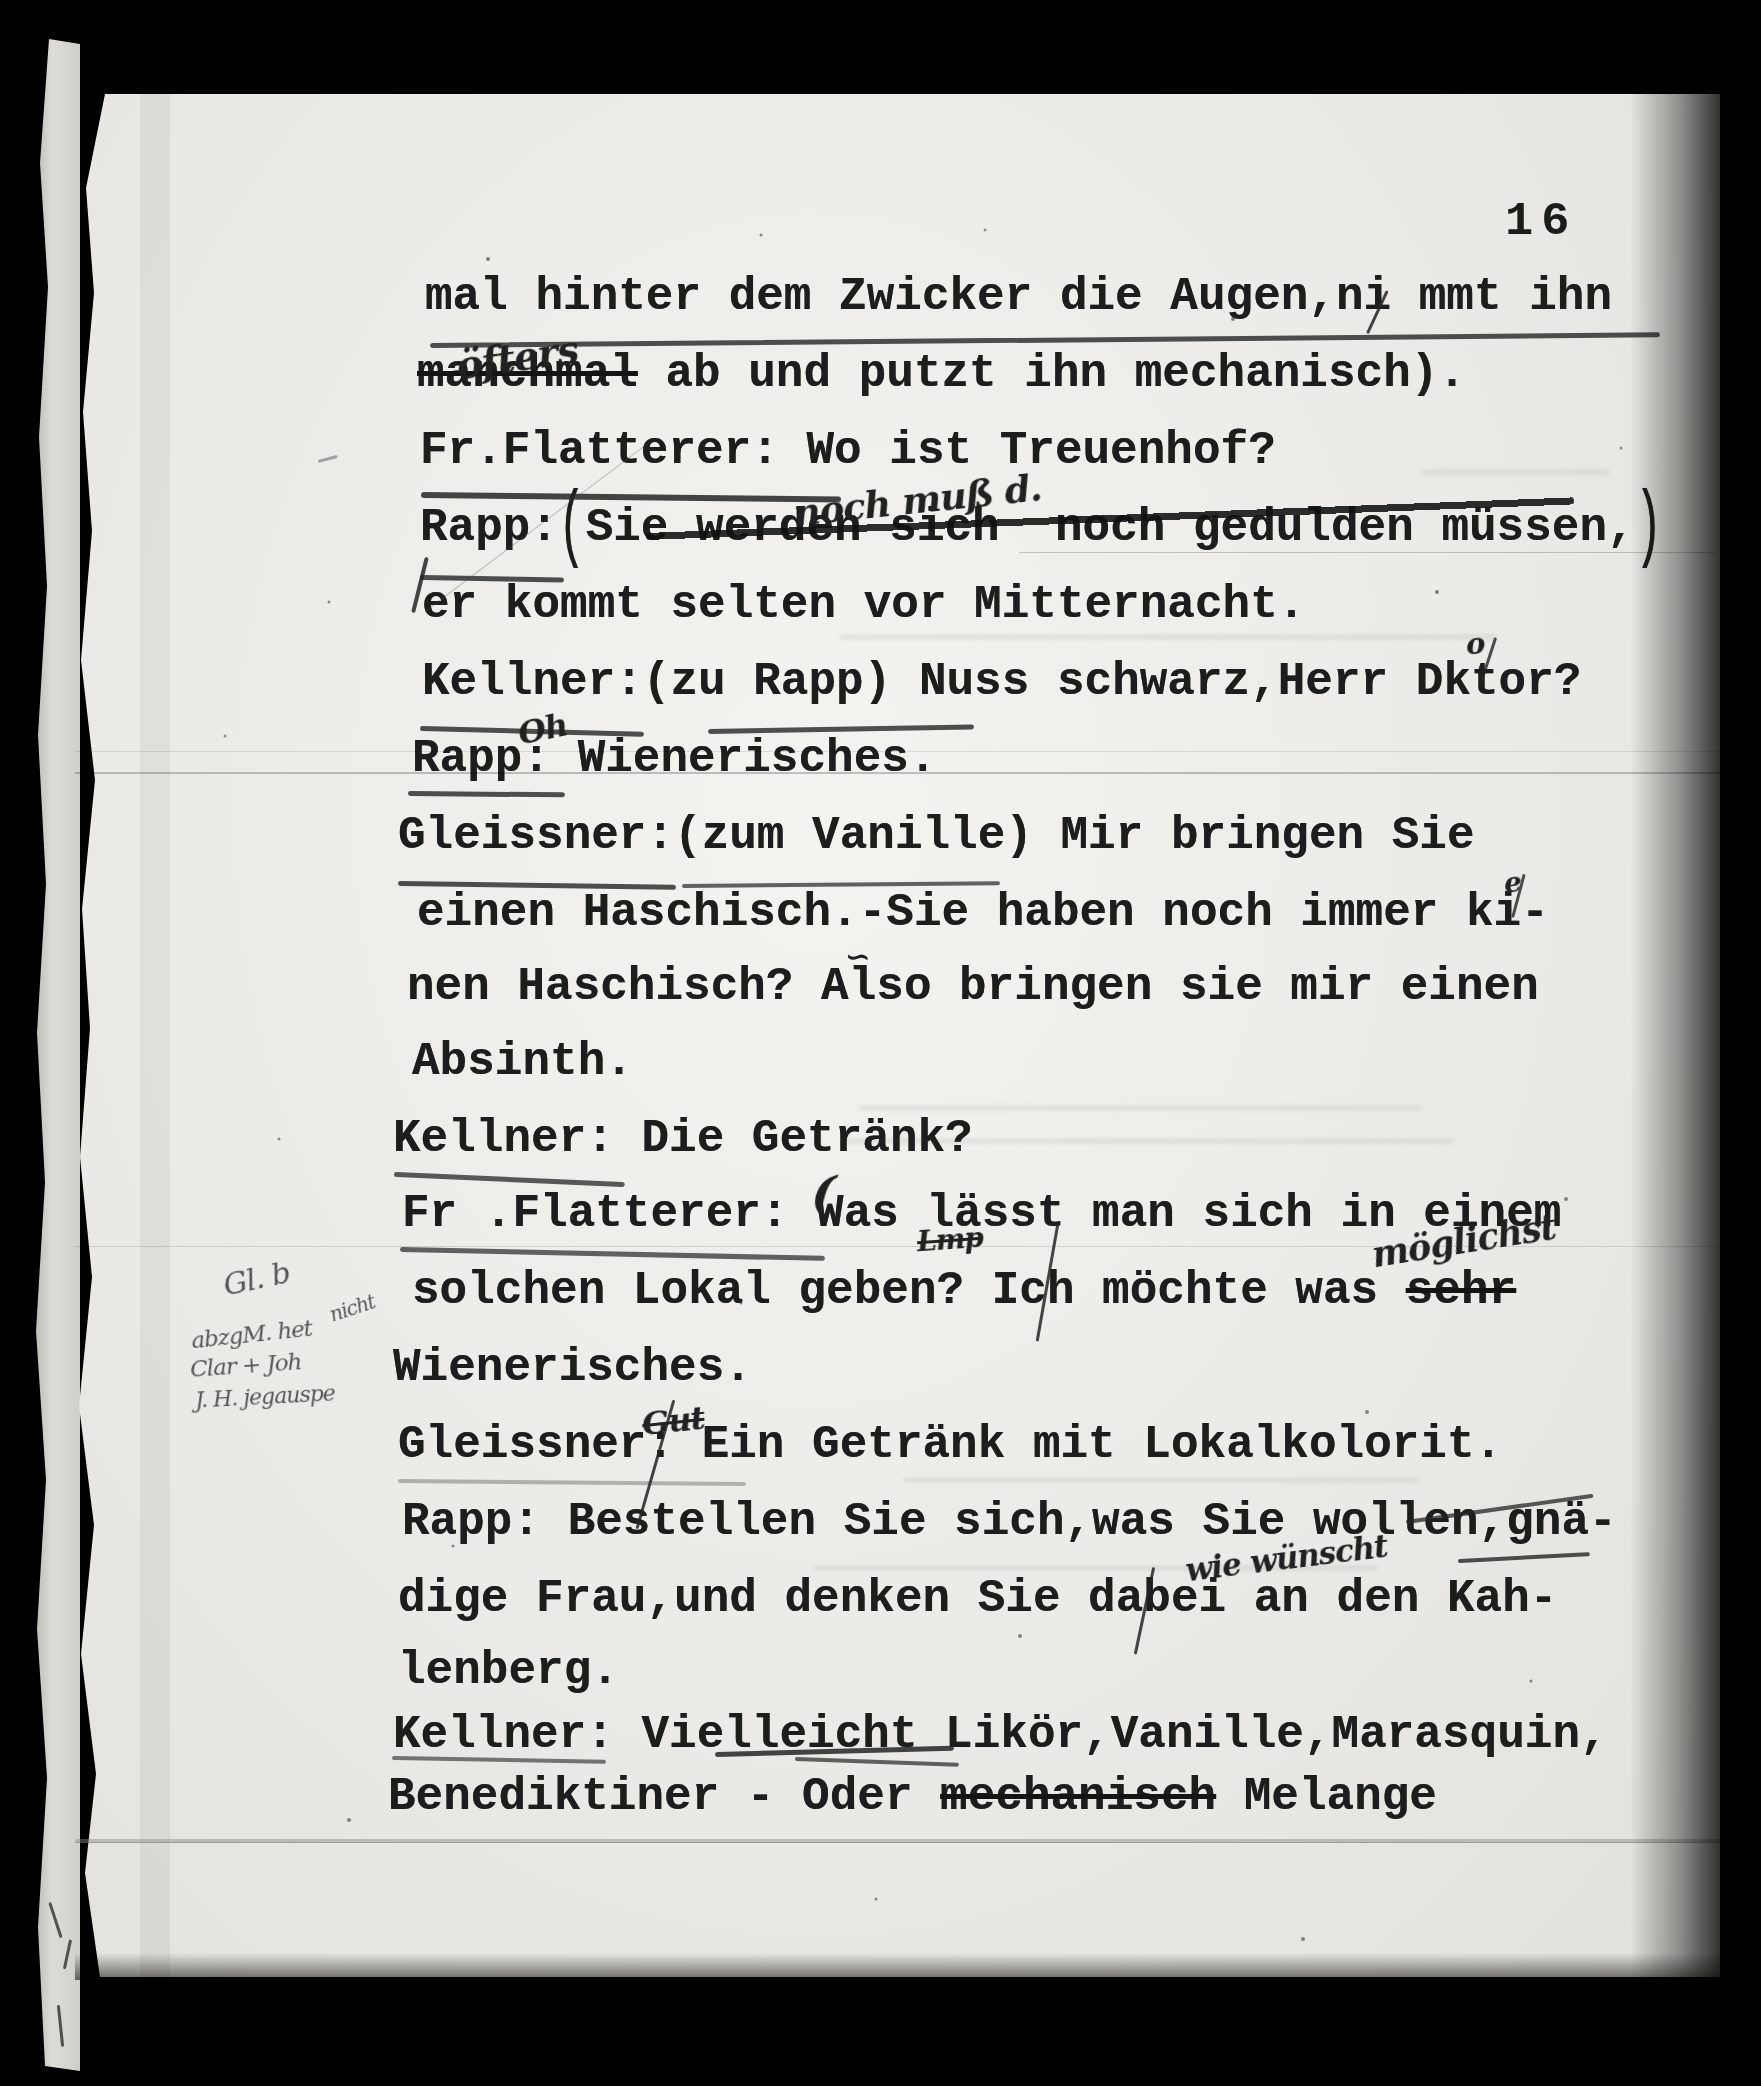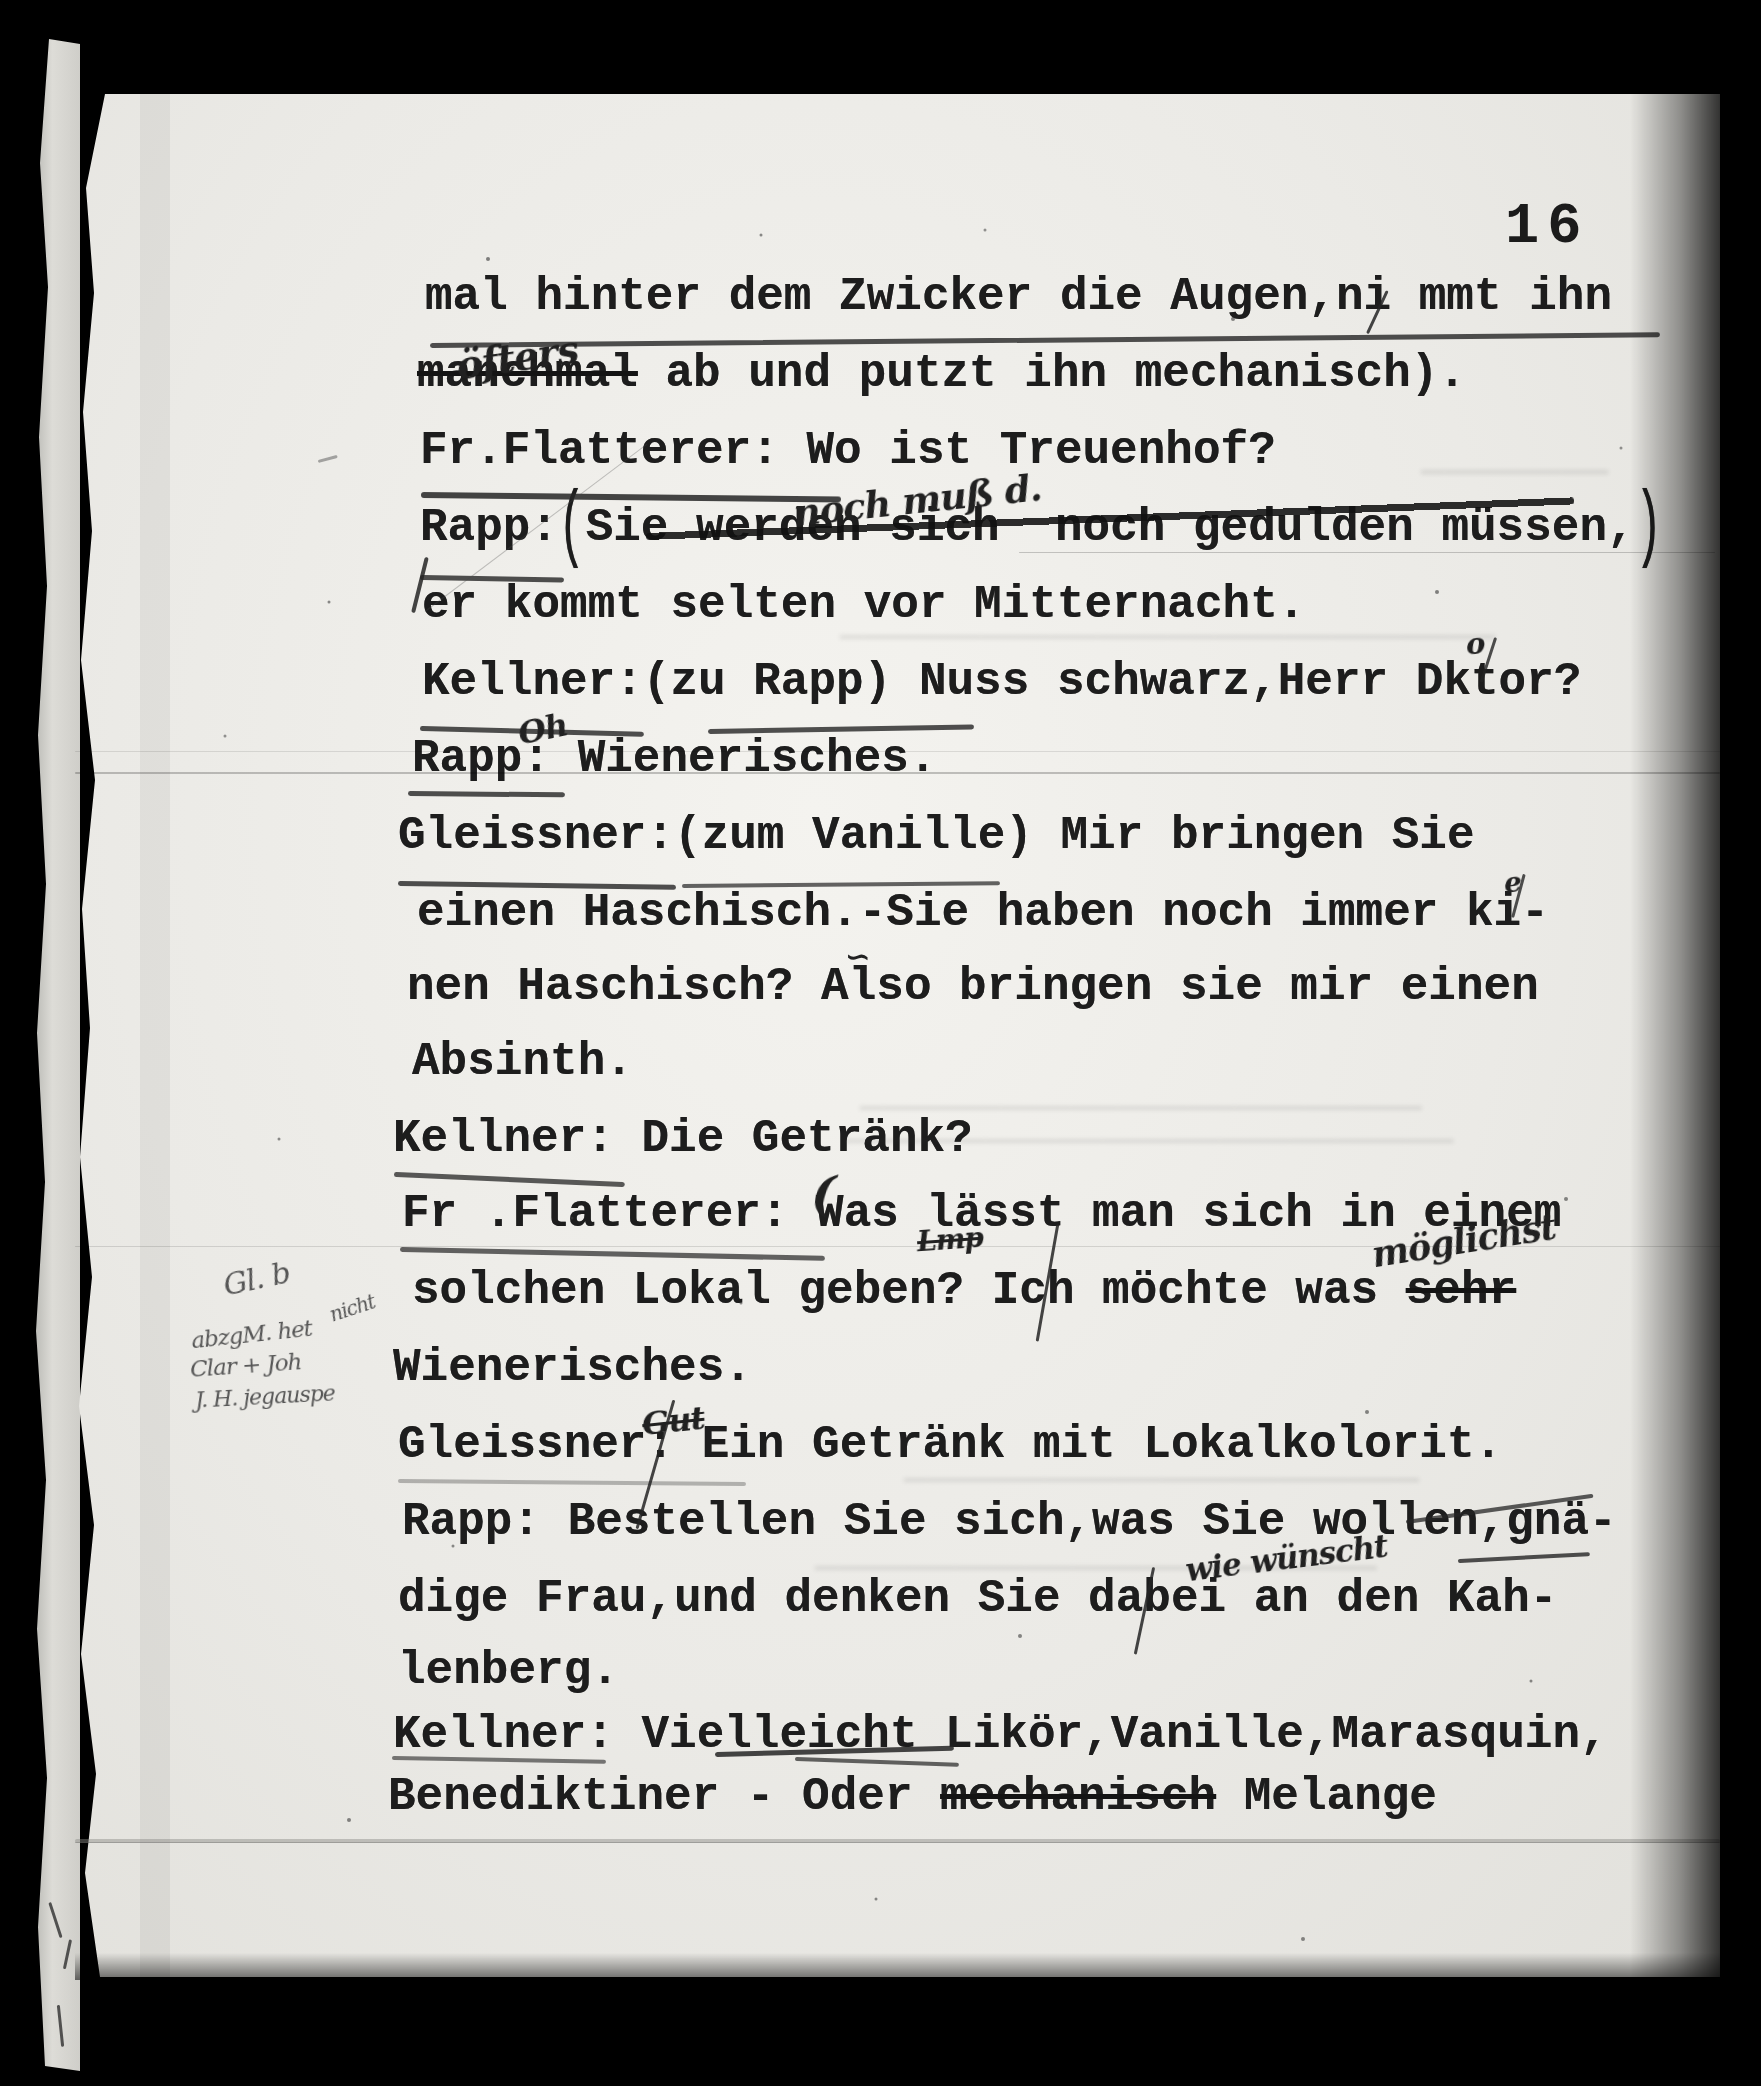--- a/index.html
+++ b/index.html
@@ -18,21 +18,21 @@
     clip-path:polygon(30px 0,1645px 0,1645px 1883px,25px 1883px,10px 1779px,21px 1680px,
       6px 1560px,19px 1431px,4px 1312px,17px 1183px,5px 1063px,15px 934px,7px 815px,
       20px 686px,6px 566px,17px 437px,8px 318px,19px 199px,11px 94px);}
   .paper::after{content:"";position:absolute;left:65px;top:0;width:30px;height:1883px;
     background:rgba(0,0,0,.05);}
   .right-shadow{position:absolute;left:1630px;top:92px;width:92px;height:1888px;
     background:linear-gradient(to right,rgba(0,0,0,0),rgba(0,0,0,.38) 55%,rgba(0,0,0,.8));}
   .bottom-shadow{position:absolute;left:75px;top:1953px;width:1645px;height:27px;
     background:linear-gradient(to bottom,rgba(0,0,0,0),rgba(0,0,0,.55));}
 
-  .page-number{position:absolute;left:1505px;top:195px;font-size:57px;font-weight:700;
+  .page-number{position:absolute;left:1505px;top:195px;font-size:47px;font-weight:700;
     color:#1b1b1b;letter-spacing:8px;filter:blur(0.2px);}
 
   .line{position:absolute;font-size:46px;font-weight:700;color:#1d1d1d;white-space:pre;
     filter:blur(0.2px);text-shadow:0 0 0.5px rgba(25,25,25,.65);}
   .line .name{}
   .line .strike{text-decoration:line-through;text-decoration-thickness:4.5px;
     text-decoration-color:#141414;}
   .line .tallparen{display:inline-block;transform:scaleY(1.85);transform-origin:center;
     font-weight:400;}
 

